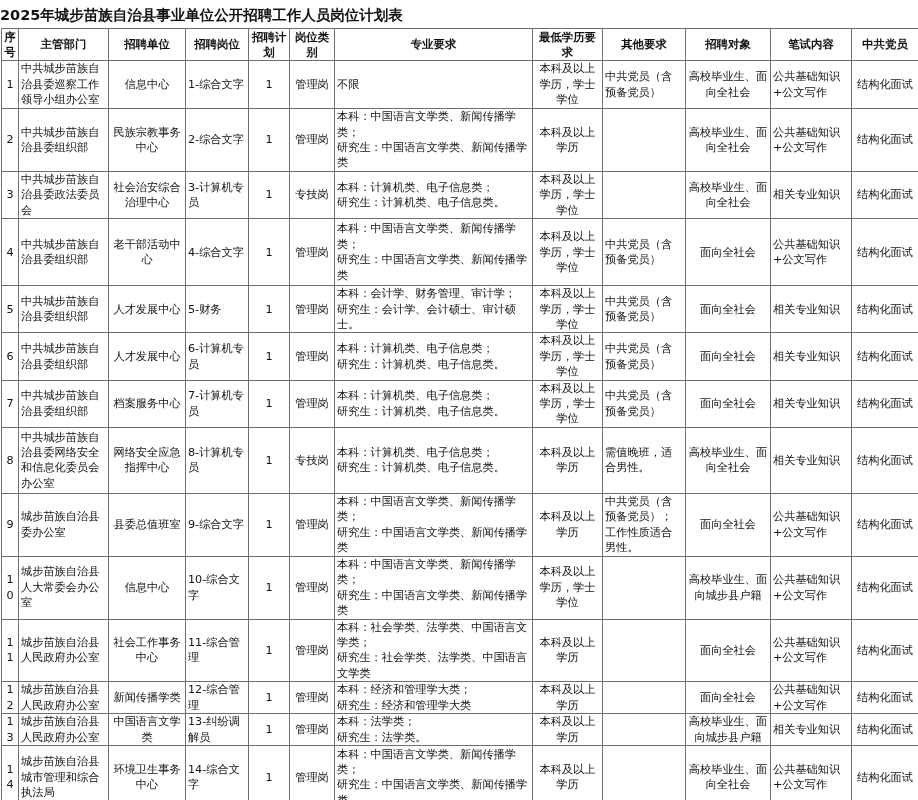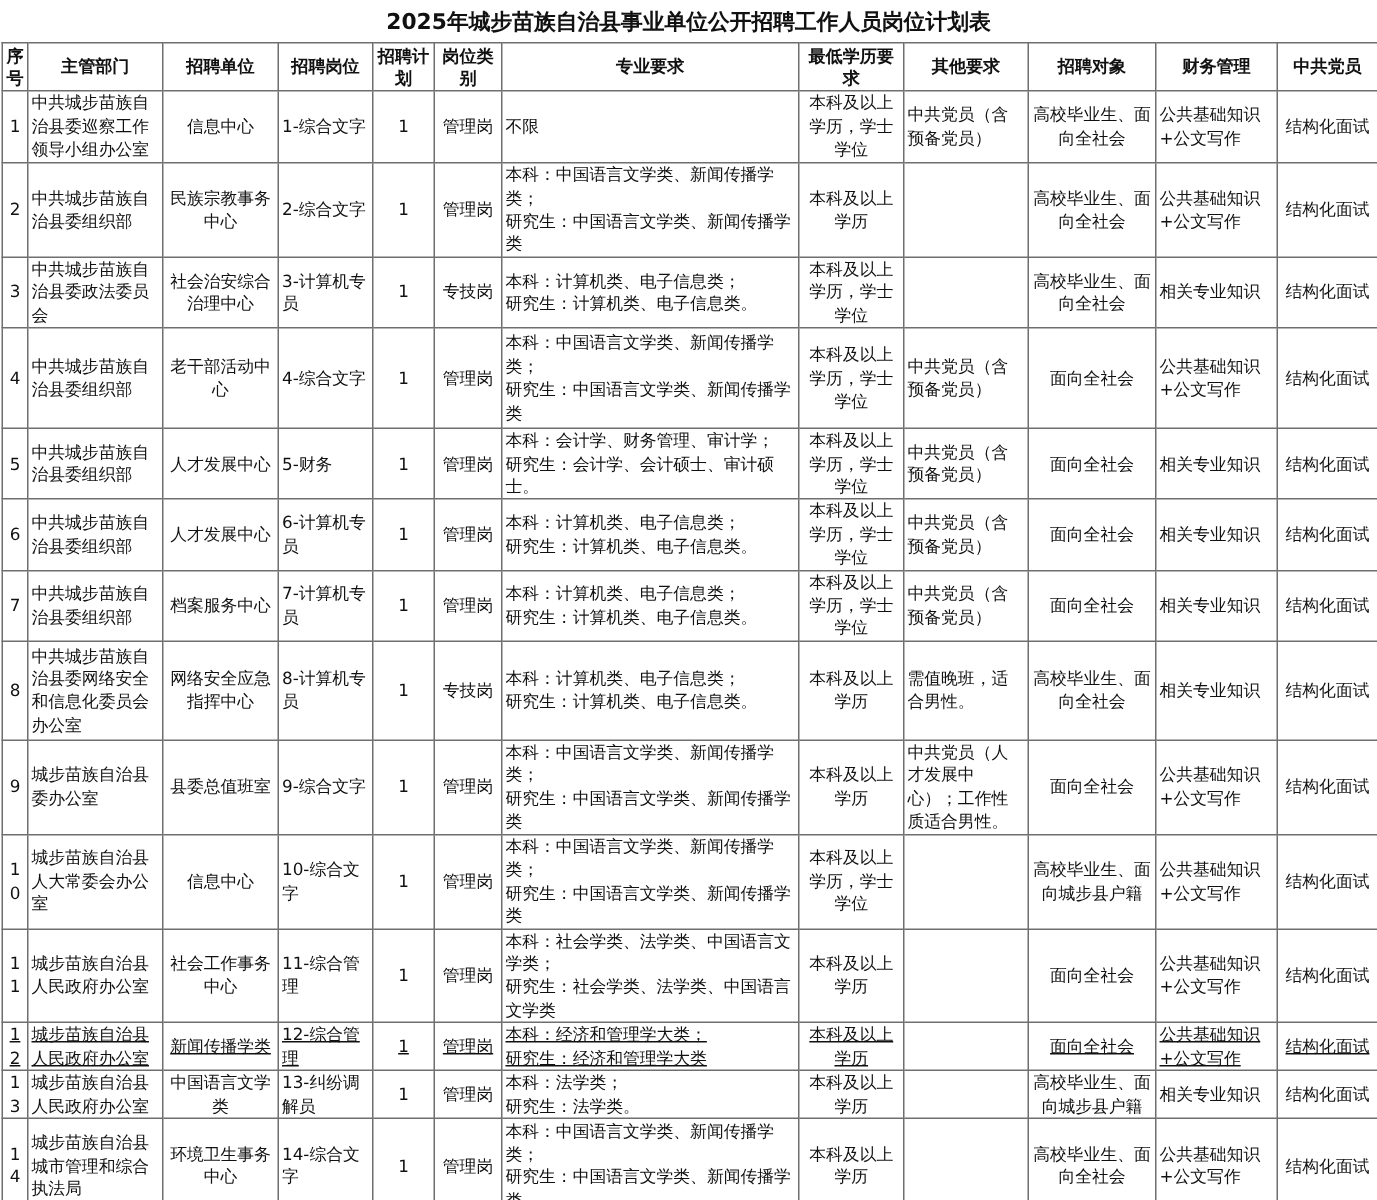--- a/index.html
+++ b/index.html
@@ -1,17 +1,17 @@
 <!DOCTYPE html>
 <html><head>
 <meta charset="utf-8">
 <style>
   html, body { margin:0; padding:0; background:#ffffff; }
   body { width:918px; height:800px; overflow:hidden; font-family:"DejaVu Sans","Liberation Sans",sans-serif; color:#111; }
-  .title { position:absolute; left:0; top:0; width:918px; height:28px; line-height:30px; text-align:center; font-weight:bold; font-size:14.5px; color:#111; }
+  .title { position:absolute; left:0; top:0; width:918px; height:28px; line-height:30px; text-align:left; font-weight:bold; font-size:14.5px; color:#111; }
   table { position:absolute; left:1px; top:28px; border-collapse:collapse; table-layout:fixed; width:917px; }
   td, th { border:1px solid #6f6f6f; padding:0 2px; font-size:11.2px; line-height:15.4px; vertical-align:middle; overflow:hidden; word-break:break-all; }
   th { font-weight:bold; text-align:center; font-size:11.4px; line-height:15px; }
   td.c { text-align:center; }
   td.l { text-align:left; }
   .pre { white-space:pre-line; }
 </style>
 </head>
 <body>
 
@@ -37,21 +37,21 @@
       <th>序号</th>
       <th>主管部门</th>
       <th>招聘单位</th>
       <th>招聘岗位</th>
       <th>招聘计划</th>
       <th>岗位类别</th>
       <th>专业要求</th>
       <th>最低学历要求</th>
       <th>其他要求</th>
       <th>招聘对象</th>
-      <th>财务管理</th>
+      <th>笔试内容</th>
       <th>中共党员</th>
     </tr>
   </thead>
   <tbody id="tbody">
       <tr style="height: 48px;">
         <td class="c">1</td>
         <td class="l">中共城步苗族自治县委巡察工作领导小组办公室</td>
         <td class="c">信息中心</td>
         <td class="l">1-综合文字</td>
         <td class="c">1</td>
@@ -171,21 +171,21 @@
       <tr style="height: 62px;">
         <td class="c">9</td>
         <td class="l">城步苗族自治县委办公室</td>
         <td class="c">县委总值班室</td>
         <td class="l">9-综合文字</td>
         <td class="c">1</td>
         <td class="c">管理岗</td>
         <td class="l pre">本科：中国语言文学类、新闻传播学类；
 研究生：中国语言文学类、新闻传播学类</td>
         <td class="c">本科及以上学历</td>
-        <td class="l">中共党员（人才发展中心）；工作性质适合男性。</td>
+        <td class="l">中共党员（含预备党员）；工作性质适合男性。</td>
         <td class="c">面向全社会</td>
         <td class="l">公共基础知识+公文写作</td>
         <td class="c">结构化面试</td>
       </tr>
       <tr style="height: 63px;">
         <td class="c">10</td>
         <td class="l">城步苗族自治县人大常委会办公室</td>
         <td class="c">信息中心</td>
         <td class="l">10-综合文字</td>
         <td class="c">1</td>
@@ -206,21 +206,21 @@
         <td class="c">1</td>
         <td class="c">管理岗</td>
         <td class="l pre">本科：社会学类、法学类、中国语言文学类；
 研究生：社会学类、法学类、中国语言文学类</td>
         <td class="c">本科及以上学历</td>
         <td class="l"></td>
         <td class="c">面向全社会</td>
         <td class="l">公共基础知识+公文写作</td>
         <td class="c">结构化面试</td>
       </tr>
-      <tr style="height: 32px; text-decoration: underline;">
+      <tr style="height: 32px;">
         <td class="c">12</td>
         <td class="l">城步苗族自治县人民政府办公室</td>
         <td class="c">新闻传播学类</td>
         <td class="l">12-综合管理</td>
         <td class="c">1</td>
         <td class="c">管理岗</td>
         <td class="l pre">本科：经济和管理学大类；
 研究生：经济和管理学大类</td>
         <td class="c">本科及以上学历</td>
         <td class="l"></td>

